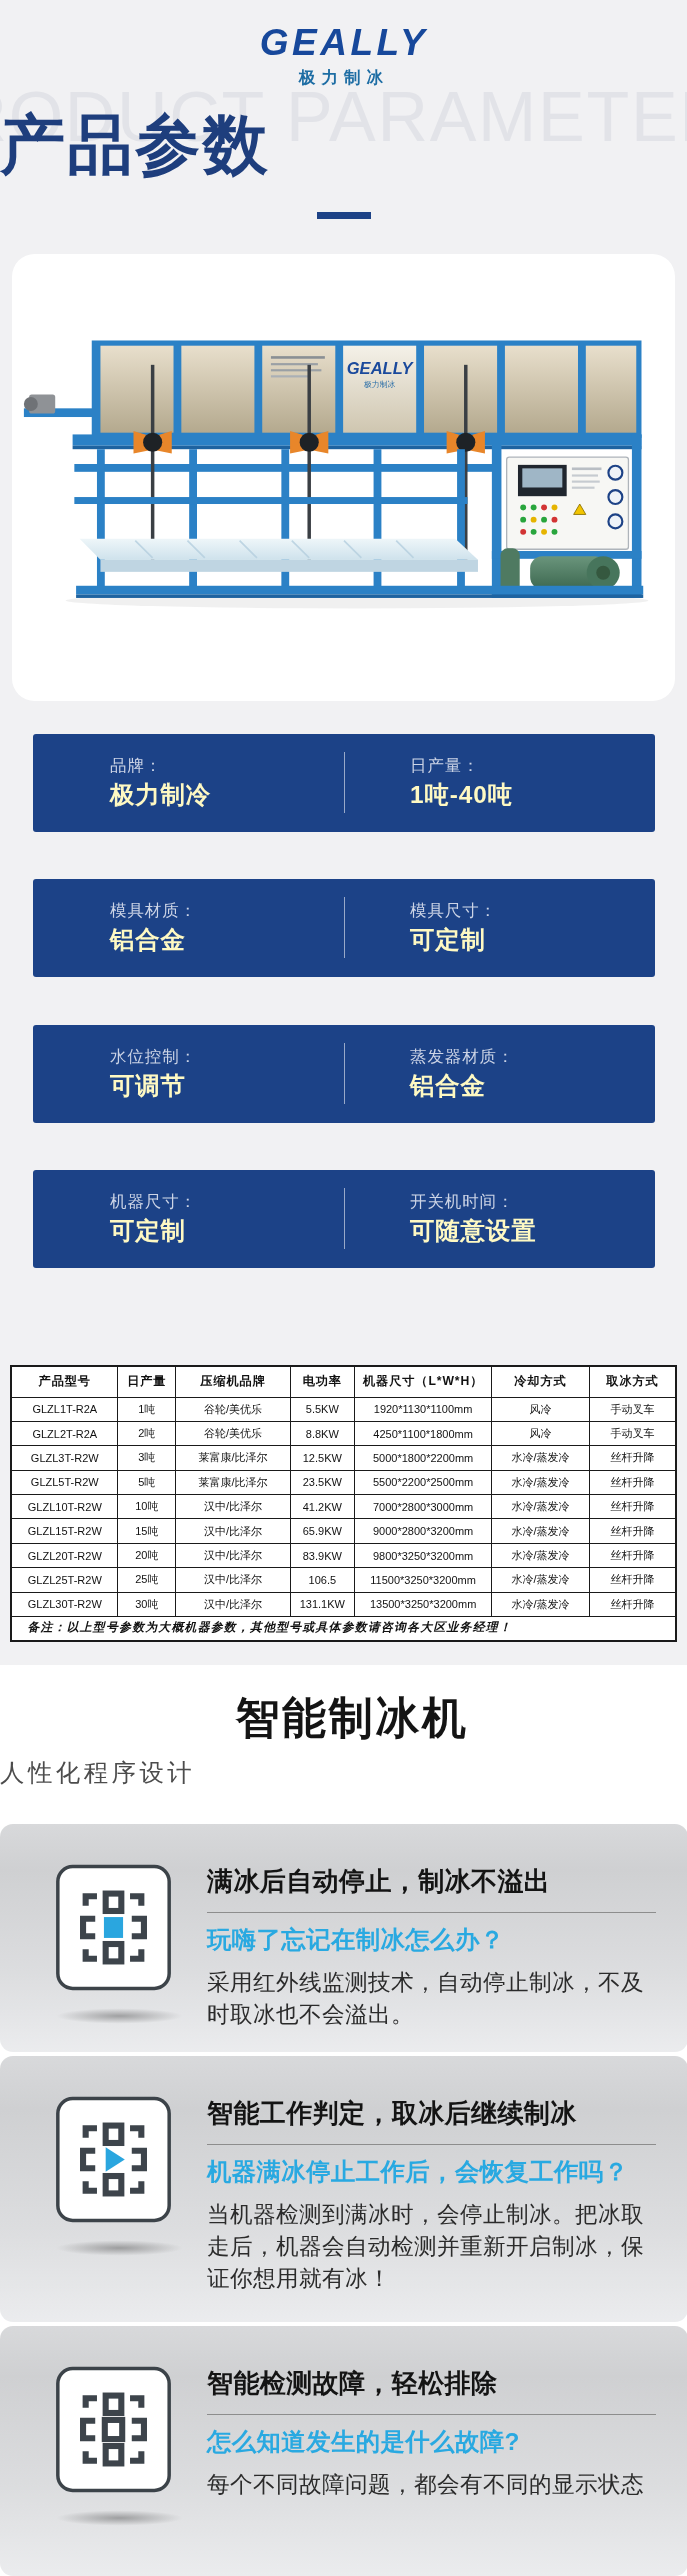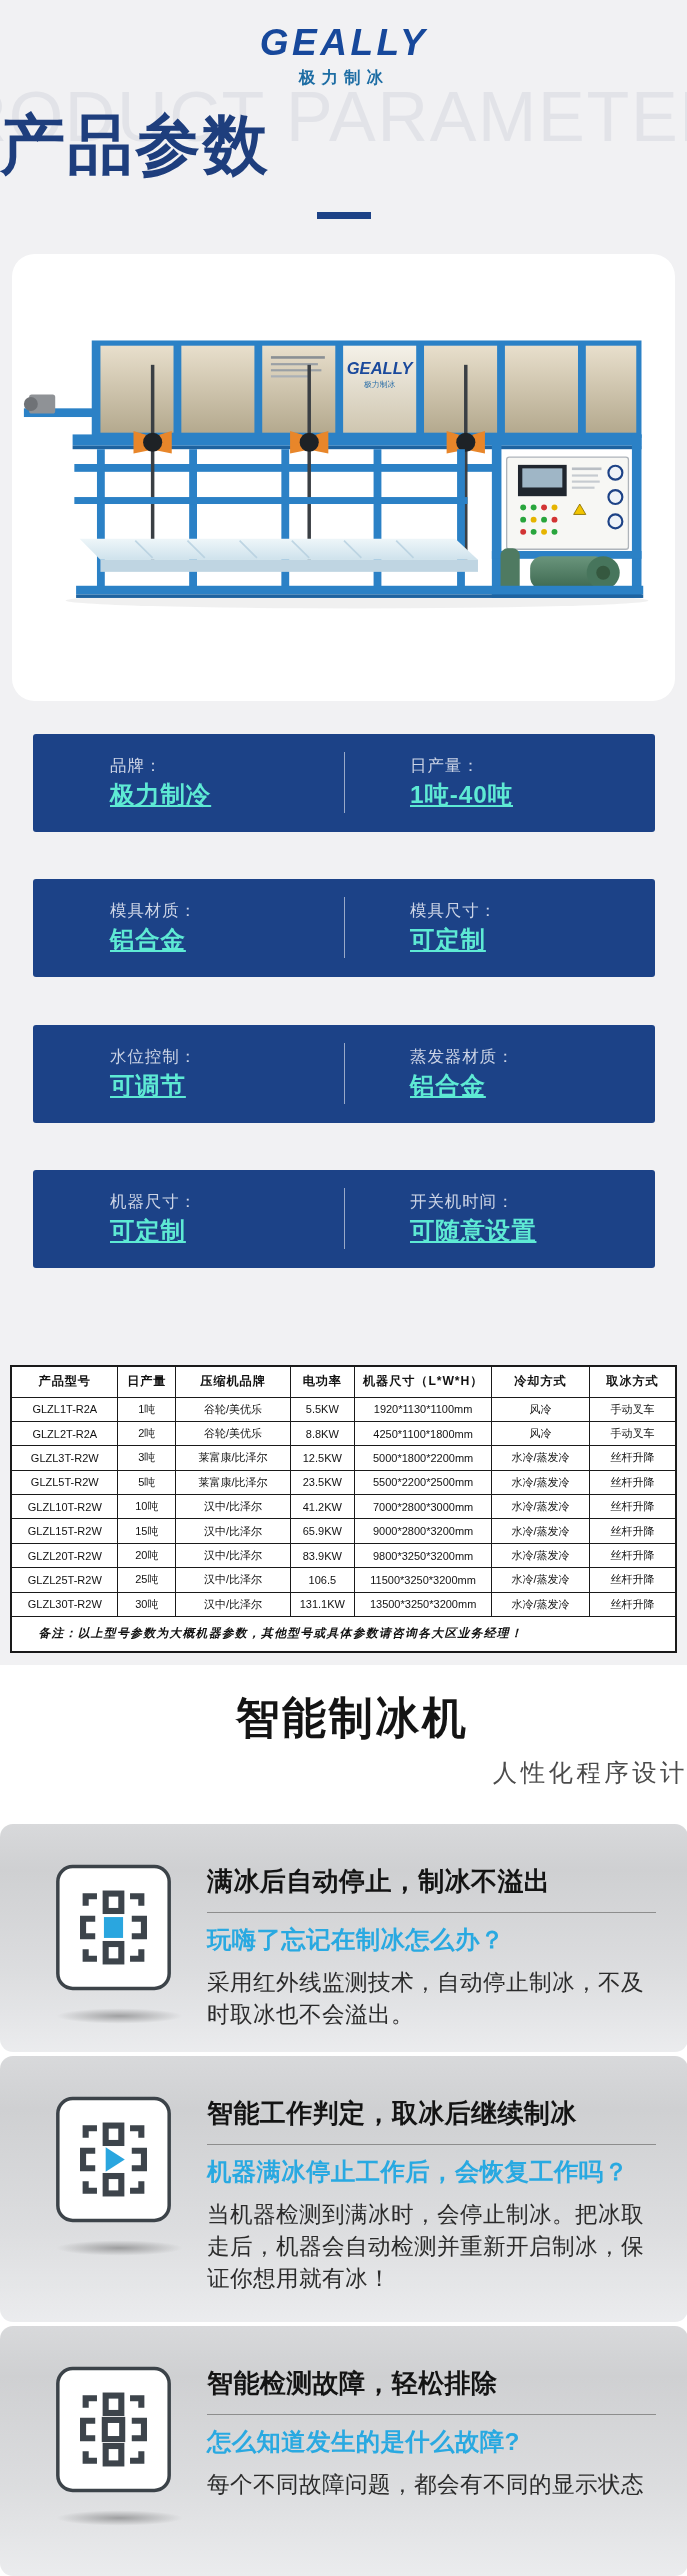--- a/index.html
+++ b/index.html
@@ -29,37 +29,37 @@
   .photo-card svg { position:absolute; top:83px; left:9.6px; }
 
   
   .spec-card { position:absolute; left:33px; width:622px; height:98px;
                background:#1c4287; border-radius:3px; display:flex; align-items:center; }
   .spec-col { width:50%; padding-left:77px; }
   .spec-col.right { padding-left:66px; }
   .spec-divider { position:absolute; left:50%; top:18.3px; width:0.9px; height:61px;
                   background:rgba(255,255,255,0.55); }
   .spec-label { font-size:16.5px; color:#ccd4e6; letter-spacing:0.9px; }
-  .spec-value { margin-top:2px; font-size:24.4px; color:#5eead4; font-weight:600; letter-spacing:0.9px;text-decoration:underline; }
+  .spec-value { margin-top:2px; font-size:24.4px; color:#fef9c3; font-weight:600; letter-spacing:0.9px; }
 
   
   .spec-table-wrap { position:absolute; top:1317px; left:10.4px; width:667px;margin-top:48px; }
   table.spec { width:100%; border-collapse:collapse; background:#ffffff;
                border:2.2px solid #1a1a1a; table-layout:fixed; }
   table.spec th, table.spec td { border:1.3px solid #1a1a1a; text-align:center;
                font-size:11px; color:#111; padding:0 1.7px; overflow:hidden; white-space:nowrap; }
   table.spec th { height:31px; font-size:12.2px; font-weight:bold; letter-spacing:0.9px; }
   table.spec td { height:24.4px; }
-  table.spec tfoot td { height:35px; text-align:left; font-weight:bold; font-style:italic;
-               font-size:11.8px; padding-left:26px; letter-spacing:1.3px; }
+  table.spec tfoot td { height:24px; text-align:left; font-weight:bold; font-style:italic;
+               font-size:11.8px; padding-left:15px; letter-spacing:1.3px; }
 
   
   .smart-title { position:absolute; top:1689px; left:8px; width:100%; text-align:center;
                  font-size:44px; font-weight:700; color:#141414; letter-spacing:2.6px; }
-  .smart-sub   { position:absolute; top:1757px; left:0; width:100%; text-align:right;
+  .smart-sub   { position:absolute; top:1757px; left:0; width:100%; text-align:left;
                  font-size:24.4px; color:#4c4c4c; letter-spacing:3.5px; }
 
   
   .feature { position:absolute; left:0; width:688px; border-radius:13px;
              background:linear-gradient(180deg,#d8d9db 0%,#cfd0d2 20%,#dcdddf 65%,#ebecee 100%);
              display:flex; padding:40px 24.4px 0 54px; }
   .f-icon-col { width:118px; flex:0 0 118px; text-align:center; }
   .icon-shadow { width:131px; height:15.7px; margin:14px auto 0;
                  background:radial-gradient(ellipse at center, rgba(0,0,0,0.30) 0%, rgba(0,0,0,0) 68%); }
   .f-content { margin-left:35px; width:449px; }

